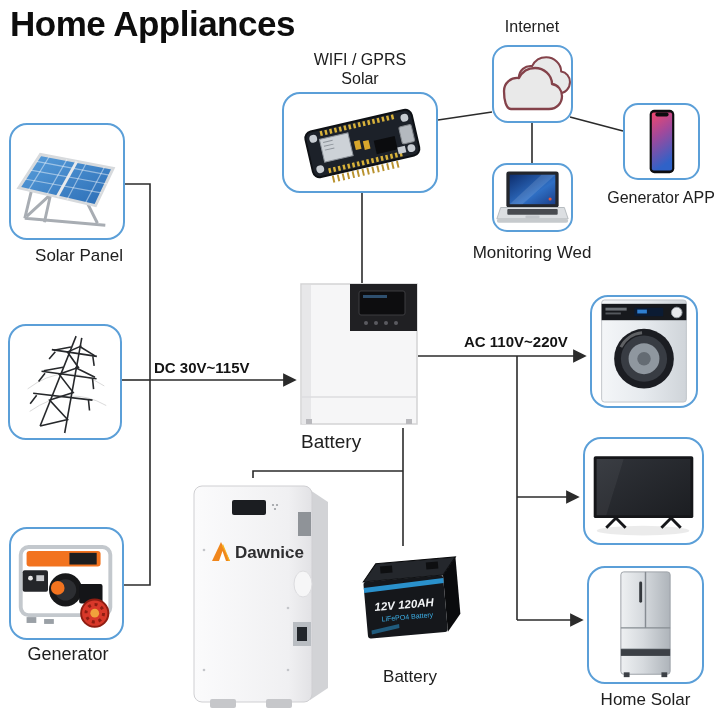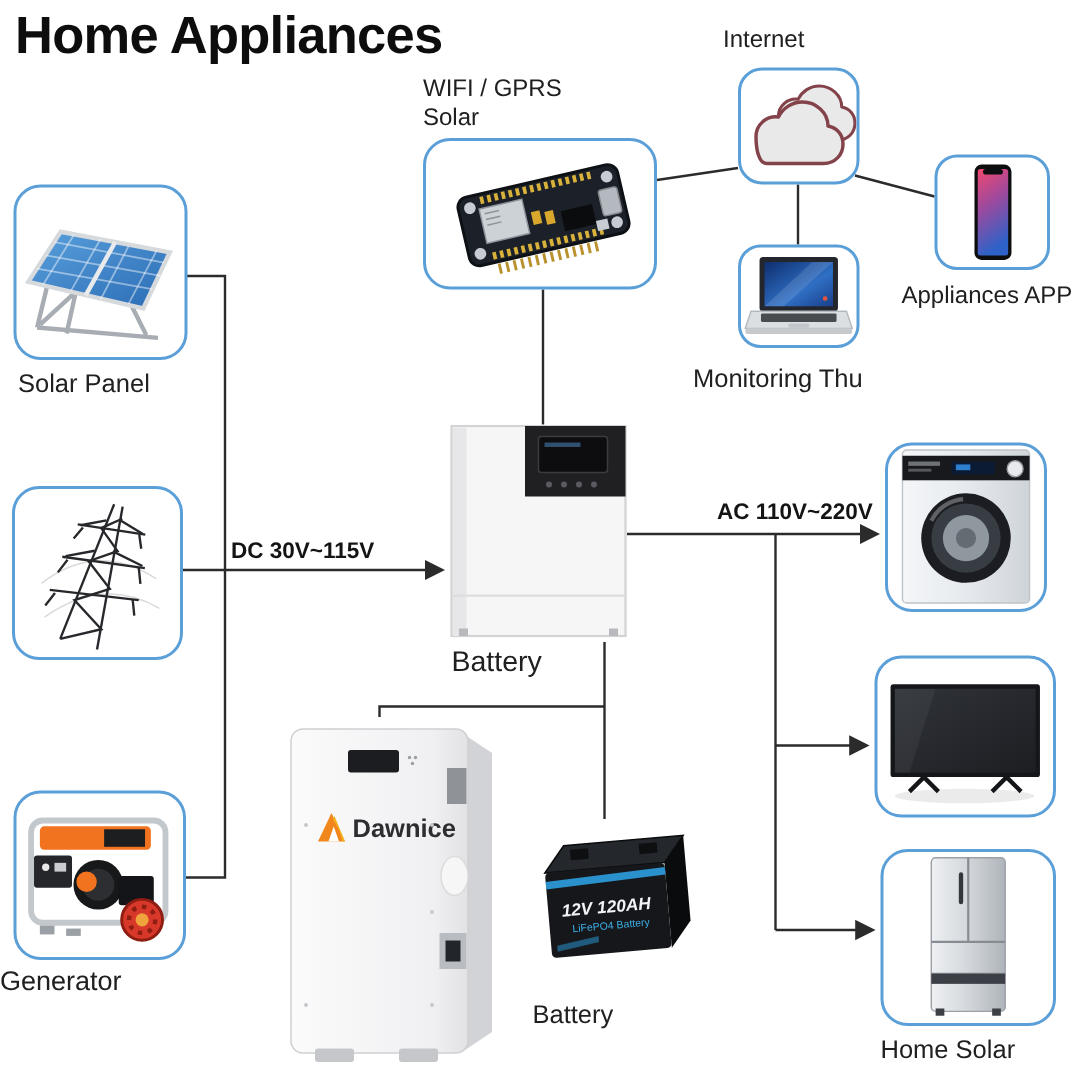--- a/index.html
+++ b/index.html
@@ -3,21 +3,21 @@
 <meta charset="utf-8">
 <style>
   html,body{margin:0;padding:0;background:#fff;}
   #canvas{position:relative;width:720px;height:720px;background:#fff;overflow:hidden;
           font-family:"Liberation Sans",sans-serif;color:#1c1c1c;}
   #canvas *{box-sizing:border-box;}
   .title{position:absolute;left:10px;top:4px;font-size:35px;font-weight:bold;color:#0d0d0d;letter-spacing:-0.5px;}
   .wires{position:absolute;left:0;top:0;width:720px;height:720px;z-index:1;}
   .node{position:absolute;background:#fff;border:2px solid #5b9fd8;border-radius:18px;
         display:flex;align-items:center;justify-content:center;z-index:2;}
-  .nlabel{position:absolute;z-index:3;font-size:17px;color:#202020;text-align:left;}
+  .nlabel{position:absolute;z-index:3;font-size:17px;color:#202020;text-align:center;}
   .vlabel{position:absolute;z-index:3;font-size:15px;font-weight:bold;color:#141414;white-space:nowrap;}
   .device{position:absolute;z-index:2;}
   svg text{font-family:"Liberation Sans",sans-serif;}
   
   .n-solar{left:9px;top:123px;width:116px;height:117px;}
   .n-utility{left:8px;top:324px;width:114px;height:116px;}
   .n-generator{left:9px;top:527px;width:115px;height:113px;}
   .n-wifi{left:282px;top:92px;width:156px;height:101px;}
   .n-internet{left:492px;top:45px;width:81px;height:78px;border-radius:16px;}
   .n-laptop{left:492px;top:163px;width:81px;height:69px;border-radius:15px;}
@@ -29,21 +29,21 @@
   .l-utility{left:0px;top:444px;width:130px;}
   .l-generator{left:0px;top:644px;width:136px;font-size:18px;}
   .l-wifi{left:282px;top:50px;width:156px;font-size:16px;line-height:1.2;}
   .l-internet{left:482px;top:18px;width:100px;font-size:16px;}
   .l-laptop{left:462px;top:243px;width:140px;}
   .l-phone{left:601px;top:189px;width:120px;font-size:16px;}
   .l-homeloads{left:587px;top:690px;width:117px;}
   .l-inverter{left:301px;top:431px;width:120px;text-align:left;font-size:19px;}
   .l-battery{left:355px;top:667px;width:110px;}
   .lv-dc{left:154px;top:359px;}
-  .lv-ac{left:464px;top:333px;margin-left:14px;}
+  .lv-ac{left:464px;top:333px;}
   .d-inverter{left:300px;top:283px;width:118px;height:145px;}
   .d-cabinet{left:188px;top:478px;width:150px;height:232px;text-decoration:underline;}
   .d-battery{left:355px;top:548px;width:110px;height:105px;}
 </style>
 </head>
 <body>
 
 <div id="canvas">
 
   <div class="title">Home Appliances</div>
@@ -175,37 +175,37 @@
       <rect x="13" y="4" width="55" height="38" rx="2.5" fill="#23262c"></rect>
       <rect x="16.5" y="7.5" width="48" height="31" fill="url(#lapg)"></rect>
       <polygon points="16.5,38.5 50,7.5 64.5,7.5 30,38.5" fill="rgba(255,255,255,0.12)"></polygon>
       <circle cx="59" cy="33" r="1.6" fill="#e8553c"></circle>
       <polygon points="7,42 74,42 78,54 3,54" fill="#dcdfe2" stroke="#b4b9be"></polygon>
       <rect x="14" y="43.5" width="53" height="6" rx="1" fill="#2e3136" opacity="0.85"></rect>
       <rect x="33" y="50.5" width="15" height="3" rx="1.5" fill="#c2c6ca"></rect>
       <rect x="3" y="54" width="75" height="4" rx="2" fill="#c6cacd"></rect>
     </svg>
   </div>
-  <div class="nlabel l-laptop">Monitoring Thu</div>
+  <div class="nlabel l-laptop">Monitoring Wed</div>
 
   <div class="node n-phone">
     <svg width="77" height="73" viewBox="0 0 77 73">
       <defs>
           <linearGradient id="phg" x1="0" y1="0" x2="0.25" y2="1">
         <stop offset="0" stop-color="#f0486e"></stop>
             <stop offset="0.45" stop-color="#a0499c"></stop>
             <stop offset="1" stop-color="#2f62c8"></stop>
           </linearGradient>
         </defs>
       <rect x="26" y="3" width="26" height="67" rx="5" fill="#0c0d0f"></rect>
       <rect x="28.3" y="6" width="21.4" height="61" rx="2" fill="url(#phg)"></rect>
       <rect x="32" y="6" width="14" height="4" rx="2" fill="#0c0d0f"></rect>
     </svg>
   </div>
-  <div class="nlabel l-phone">Appliances APP</div>
+  <div class="nlabel l-phone">Generator APP</div>
 
   <div class="device d-inverter">
     <svg width="118" height="145" viewBox="0 0 118 145">
       <rect x="1" y="1" width="116" height="140" fill="#f6f6f7" stroke="#d3d3d5" stroke-width="1.5"></rect>
       <rect x="2" y="2" width="9" height="139" fill="#e7e7e9"></rect>
       <rect x="50" y="1" width="67" height="47" fill="#202023"></rect>
       <rect x="59" y="8" width="46" height="24" rx="2" fill="#0d0d0f" stroke="#3c3c40"></rect>
       <rect x="63" y="12" width="24" height="3" fill="#2e4f6e"></rect>
       <g fill="#5a5a60">
           <circle cx="66" cy="40" r="2"></circle>

